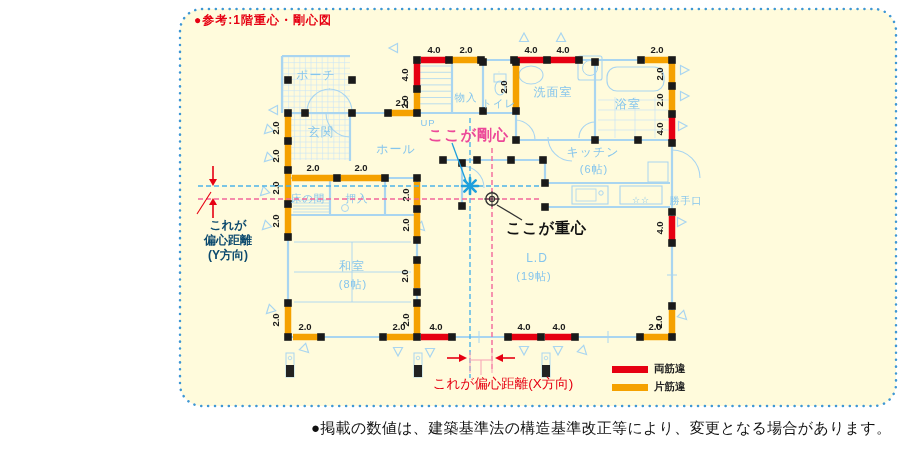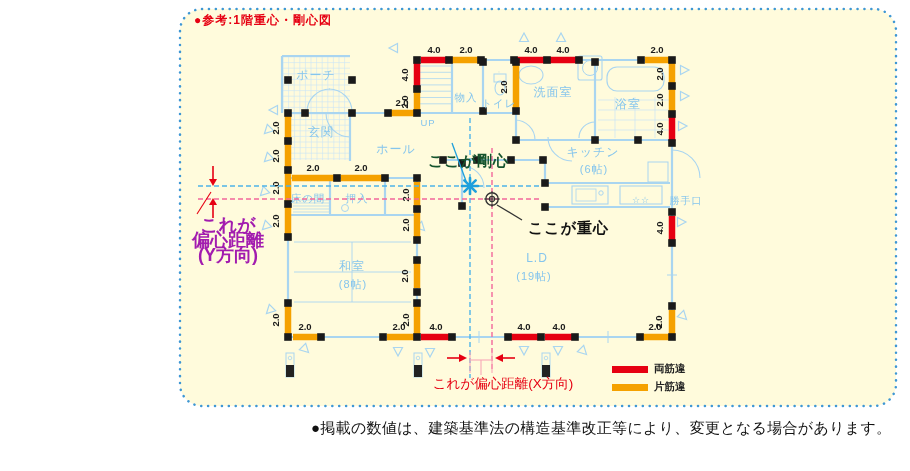--- a/index.html
+++ b/index.html
@@ -1,24 +1,24 @@
 <!DOCTYPE html>
 <html><head>
 <meta charset="utf-8">
 <style>
   html,body{margin:0;padding:0;background:#fff;}
   #stage{position:relative;width:910px;height:471px;background:#fff;overflow:hidden;
          font-family:"Liberation Sans","DejaVu Sans",sans-serif;}
   #plan-svg{position:absolute;left:0;top:0;}
   .ov{position:absolute;white-space:nowrap;}
   #title{left:194px;top:12px;font-size:12px;font-weight:bold;color:#E60012;letter-spacing:1px;}
-  #lbl-rigidity{left:428px;top:126px;font-size:15px;font-weight:bold;color:#14532d;letter-spacing:1px;margin-top:26px;}
-  #lbl-gravity{left:506px;top:219px;font-size:15px;font-weight:bold;color:#111;letter-spacing:1px;margin-left:22px;}
-  #ecc-y{left:181px;top:218px;width:94px;text-align:center;font-size:18px;font-weight:bold;
-         color:#a21caf;line-height:15px;}
+  #lbl-rigidity{left:428px;top:126px;font-size:15px;font-weight:bold;color:#ec4899;letter-spacing:1px;}
+  #lbl-gravity{left:506px;top:219px;font-size:15px;font-weight:bold;color:#111;letter-spacing:1px;}
+  #ecc-y{left:181px;top:218px;width:94px;text-align:center;font-size:12px;font-weight:bold;
+         color:#0c4a6e;line-height:15px;}
   #ecc-x{left:405px;top:375px;width:196px;text-align:center;font-size:13.5px;font-weight:normal;color:#E60012;}
   #legend{left:612px;top:362px;display:flex;flex-direction:column;gap:4px;}
   .lg-row{display:flex;align-items:center;gap:6px;}
   .lg-swatch{width:36px;height:7px;}
   .lg-label{font-size:10.5px;font-weight:bold;color:#222;font-family:Liberation Mono, monospace;}
   #caption{left:311px;top:419px;font-size:15px;color:#111;letter-spacing:0.3px;}
 </style>
 </head>
 <body>
 

